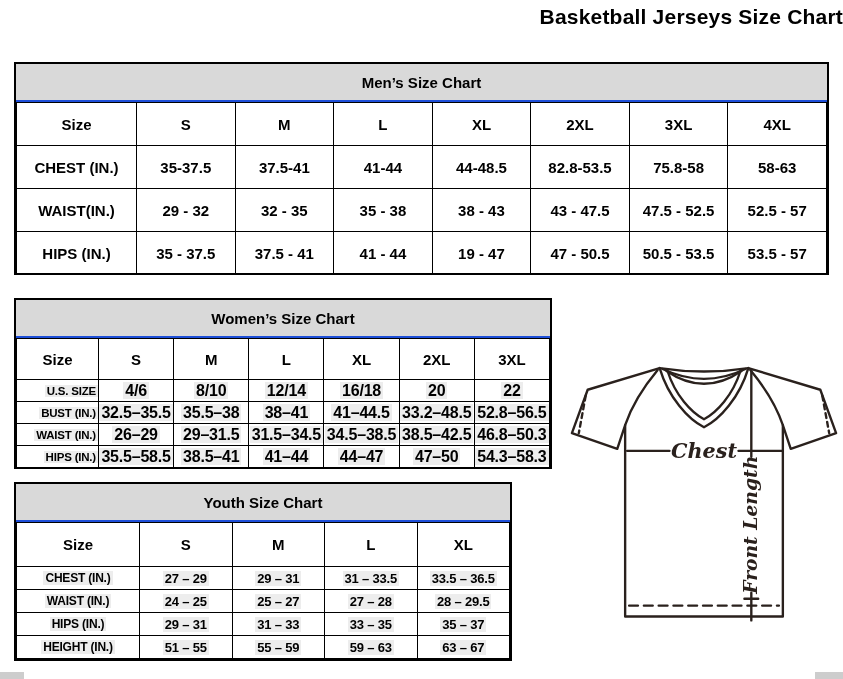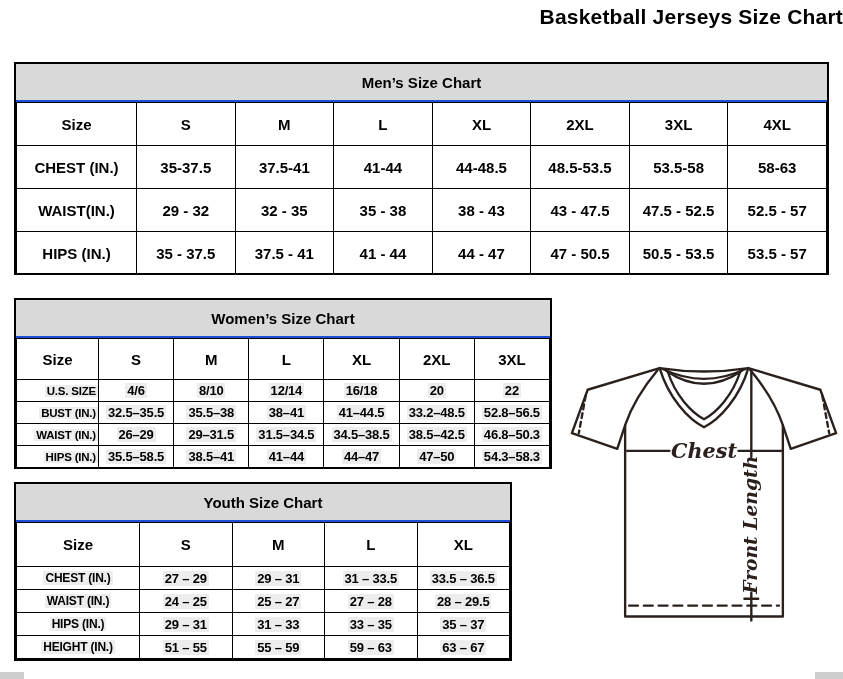--- a/index.html
+++ b/index.html
@@ -39,21 +39,21 @@
   .sec-men { left: 14px; top: 62px; width: 815px; height: 213px; }
   .t-men thead tr { height: 43px; }
   .t-men tbody tr { height: 43px; }
   .t-men th, .t-men td { font-size: 15px; }
   
   .sec-women { left: 14px; top: 298px; width: 538px; height: 171px; }
   .t-women thead tr { height: 41px; }
   .t-women tbody tr { height: 22px; }
   .t-women thead th { font-size: 15px; }
   .t-women tbody th { font-size: 11.5px; letter-spacing: -0.2px; text-align: right; }
-  .t-women tbody td { font-size: 13px; letter-spacing: -0.2px; }
+  .t-women tbody td { font-size: 16px; letter-spacing: -0.2px; }
   
   .sec-youth { left: 14px; top: 482px; width: 498px; height: 179px; }
   .t-youth thead tr { height: 44px; }
   .t-youth tbody tr { height: 23px; }
   .t-youth thead th { font-size: 15px; }
   .t-youth tbody th { font-size: 12px; letter-spacing: -0.2px; }
   .t-youth tbody td { font-size: 13px; letter-spacing: -0.2px; }
   
   .t-women tbody span, .t-youth tbody span {
     background: #ededed;
@@ -108,40 +108,40 @@
           <th><span>4XL</span></th>
         </tr>
       </thead>
     <tbody>
         <tr>
           <th><span>CHEST (IN.)</span></th>
           <td><span>35-37.5</span></td>
           <td><span>37.5-41</span></td>
           <td><span>41-44</span></td>
           <td><span>44-48.5</span></td>
-          <td><span>48.5-53.5</span></td>
-          <td><span>53.5-58</span></td>
+          <td><span>82.8-53.5</span></td>
+          <td><span>75.8-58</span></td>
           <td><span>58-63</span></td>
         </tr>
         <tr>
           <th><span>WAIST(IN.)</span></th>
           <td><span>29 - 32</span></td>
           <td><span>32 - 35</span></td>
           <td><span>35 - 38</span></td>
           <td><span>38 - 43</span></td>
           <td><span>43 - 47.5</span></td>
           <td><span>47.5 - 52.5</span></td>
           <td><span>52.5 - 57</span></td>
         </tr>
         <tr>
           <th><span>HIPS (IN.)</span></th>
           <td><span>35 - 37.5</span></td>
           <td><span>37.5 - 41</span></td>
           <td><span>41 - 44</span></td>
-          <td><span>44 - 47</span></td>
+          <td><span>19 - 47</span></td>
           <td><span>47 - 50.5</span></td>
           <td><span>50.5 - 53.5</span></td>
           <td><span>53.5 - 57</span></td>
         </tr>
       </tbody>
   </table>
 </div>
 
 <div class="size-section sec-women">
   <div class="section-header">Women’s Size Chart</div>

